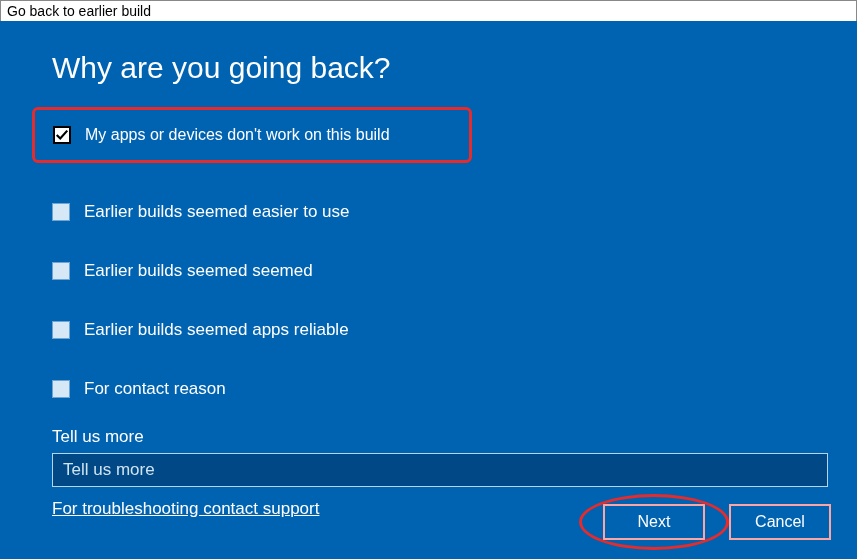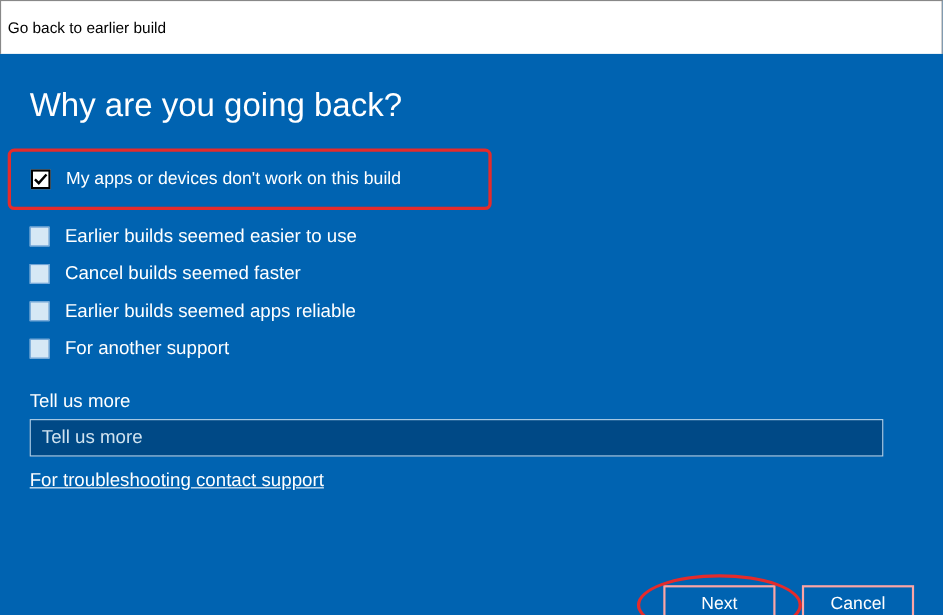--- a/index.html
+++ b/index.html
@@ -6,41 +6,41 @@
     body {
       font-family: "Segoe UI", -apple-system, BlinkMacSystemFont, sans-serif;
       background: #0063b1;
       width: 857px;
       height: 559px;
       overflow: hidden;
     }
     .titlebar {
       background: #ffffff;
       color: #000000;
-      padding: 16px 6px;
+      padding: 2px 6px;
       font-size: 14px;
       font-family: Arial, sans-serif;
       border: 1px solid #888;
       border-bottom: none;
     }
     .window-body {
-      padding: 30px 36px 20px 27px;
+      padding: 30px 36px 20px 52px;
       color: #ffffff;
       height: calc(100% - 22px);
       position: relative;
     }
     .heading {
       font-size: 30px;
       font-weight: 300;
       margin-bottom: 22px;
     }
     .options {
       display: flex;
       flex-direction: column;
-      gap: 14px;
+      gap: 39px;
       margin-bottom: 28px;
     }
     .option {
       display: flex;
       align-items: center;
       gap: 14px;
       font-size: 17px;
       font-weight: 300;
       cursor: pointer;
     }
@@ -158,31 +158,31 @@
       <span>My apps or devices don't work on this build</span>
     </div>
 
     <div class="option">
       <div class="checkbox"></div>
       <span>Earlier builds seemed easier to use</span>
     </div>
 
     <div class="option">
       <div class="checkbox"></div>
-      <span>Cancel builds seemed faster</span>
+      <span>Earlier builds seemed seemed</span>
     </div>
 
     <div class="option">
       <div class="checkbox"></div>
       <span>Earlier builds seemed apps reliable</span>
     </div>
 
     <div class="option">
       <div class="checkbox"></div>
-      <span>For another support</span>
+      <span>For contact reason</span>
     </div>
 
   </div>
 
   <div class="tell-more-label">Tell us more</div>
   <input type="text" class="tell-more-input" placeholder="Tell us more" style="">
 
   <a class="support-link">For troubleshooting contact support</a>
 
   <div class="buttons">

